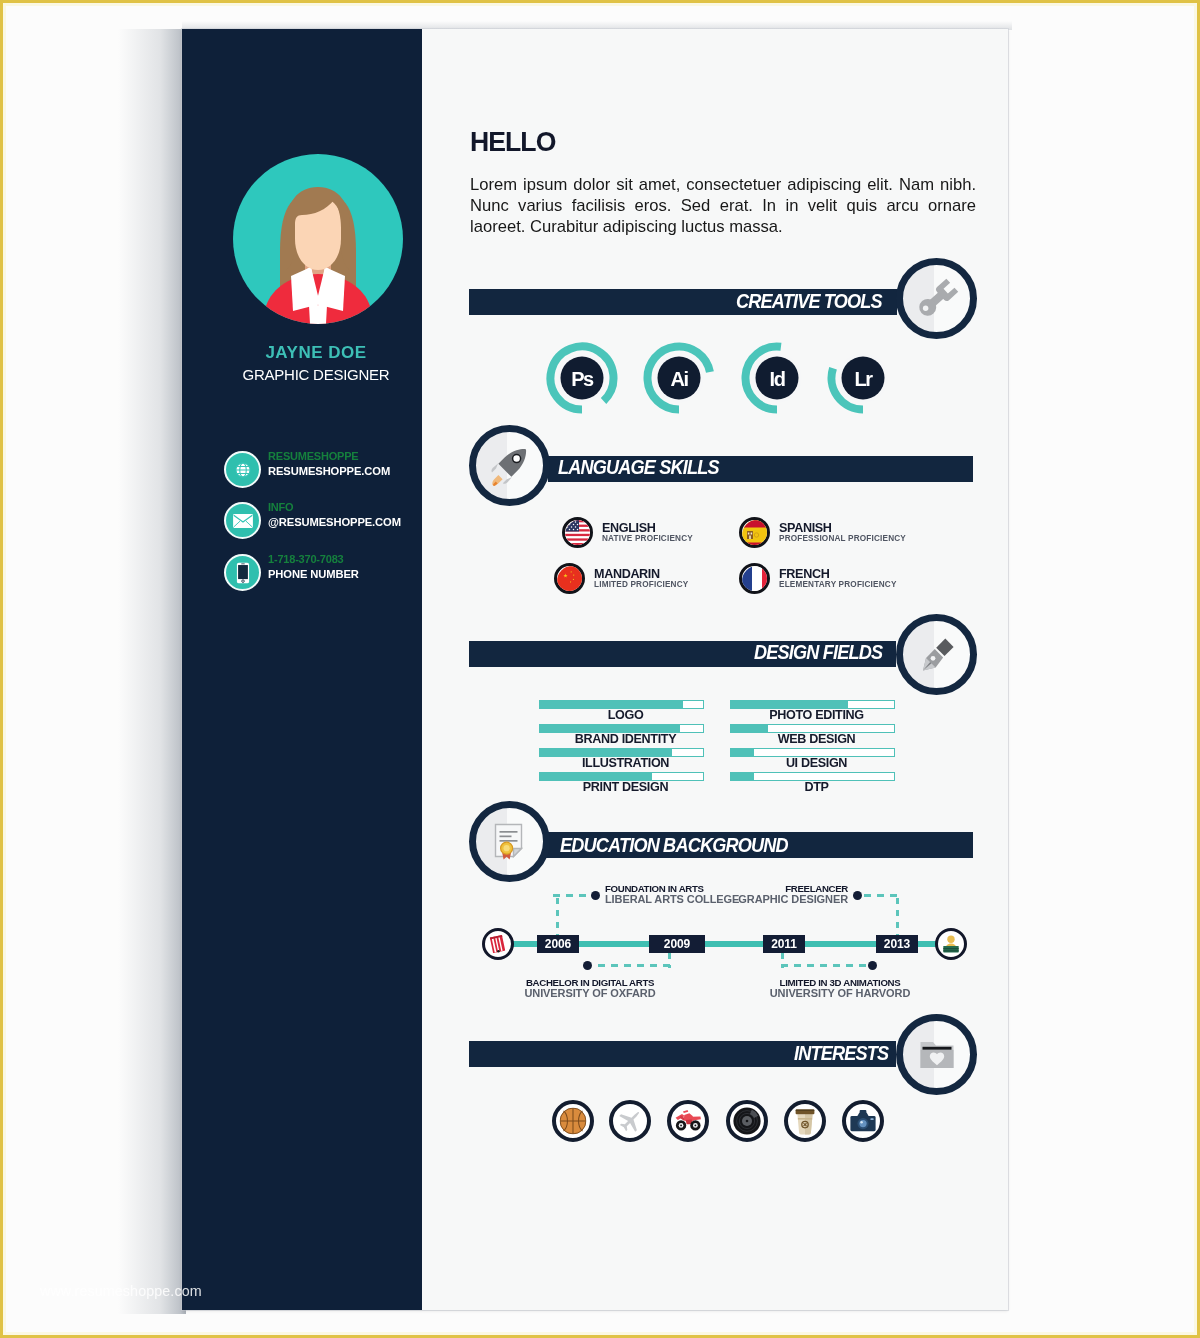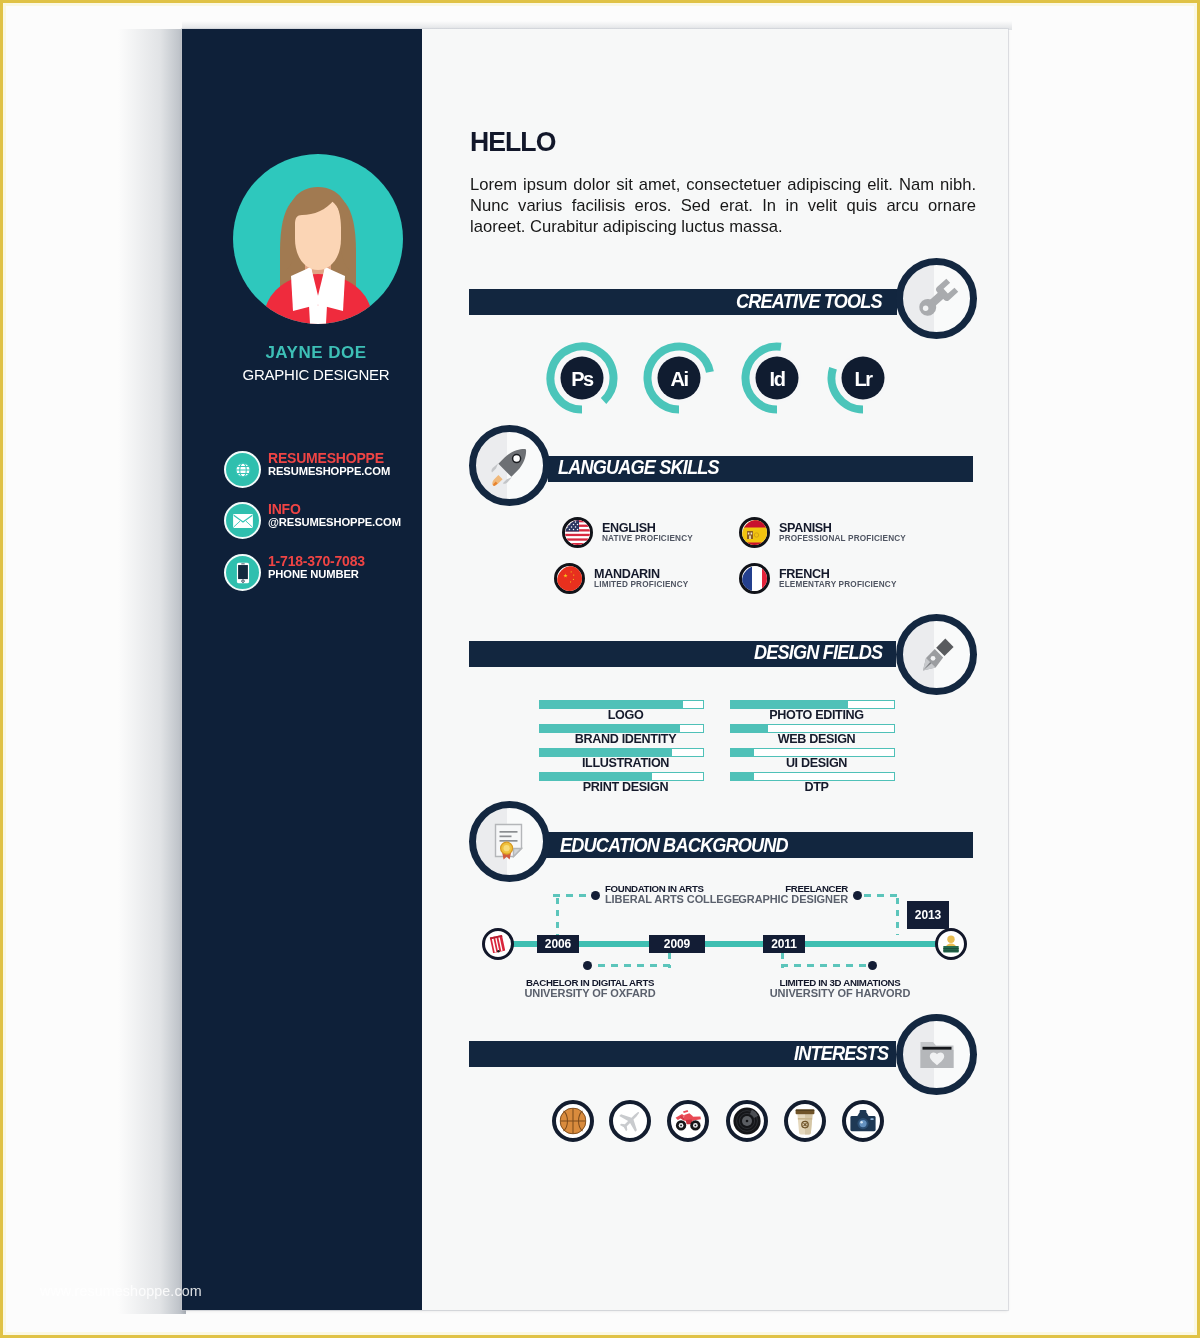--- a/index.html
+++ b/index.html
@@ -29,21 +29,21 @@
   .avatar { position:absolute; left:51px; top:125px; width:170px; height:170px; }
   .sb-name { position:absolute; left:14px; top:314px; width:240px; text-align:center;
              color:#3dbfb6; font-size:17px; font-weight:bold; letter-spacing:.5px; }
   .sb-role { position:absolute; left:14px; top:337px; width:240px; text-align:center;
              color:#ffffff; font-size:15.0px; letter-spacing:-.25px; }
 
   .contact { position:absolute; left:42px; width:190px; height:38px; }
   .c-ico { position:absolute; left:0; top:0; width:37px; height:37px; border-radius:50%;
            background:#2fbfae; border:2.5px solid #f2fbfa; }
   .c-ico svg { position:absolute; left:50%; top:50%; transform:translate(-50%,-50%); }
-  .c-main { position:absolute; left:44px; top:-1px; color:#ef4444; font-size:14px;
+  .c-main { position:absolute; left:44px; top:-1px; color:#15803d; font-size:11px;
             font-weight:bold; letter-spacing:-.2px; white-space:nowrap; }
   .c-sub { position:absolute; left:44px; top:14px; color:#ffffff; font-size:11.2px;
            font-weight:bold; letter-spacing:-.1px; white-space:nowrap; }
 
   
   .hello { position:absolute; left:288px; top:97px; font-size:28px; font-weight:bold;
            color:#12172a; letter-spacing:-1px; display:inline-block;
            transform:scaleX(.95); transform-origin:left top; }
   .intro { position:absolute; left:288px; top:145px; width:506px; font-size:16.6px;
            color:#181818; line-height:21px; text-align:justify; }
@@ -434,21 +434,21 @@
   </div>
   <div class="yr" style="left:355px; top:906px; width:42px; height:18px;">
       <span>2006</span>
     </div>
   <div class="yr" style="left:467px; top:906px; width:56px; height:18px;">
       <span>2009</span>
     </div>
   <div class="yr" style="left:581px; top:906px; width:42px; height:18px;">
       <span>2011</span>
     </div>
-  <div class="yr" style="left:694px; top:872px; width:42px; height:28px;margin-left:31px;">
+  <div class="yr" style="left:694px; top:906px; width:42px; height:18px;">
       <span>2013</span>
     </div>
 
   <div class="dash-v" style="left:374px; top:869px; height:37px; background:repeating-linear-gradient(180deg,#5cc5bb 0 6px,transparent 6px 12px);"></div>
   <div class="dash-h" style="left:371px; top:865px; width:38px; background:repeating-linear-gradient(90deg,#5cc5bb 0 7px,transparent 7px 13px);"></div>
   <div class="dot" style="left:409px; top:862px;"></div>
   <div class="etxt" style="left:423px; top:855px;">
     <div class="t">FOUNDATION IN ARTS</div>
     <div class="s">LIBERAL ARTS COLLEGE</div>
   </div>

